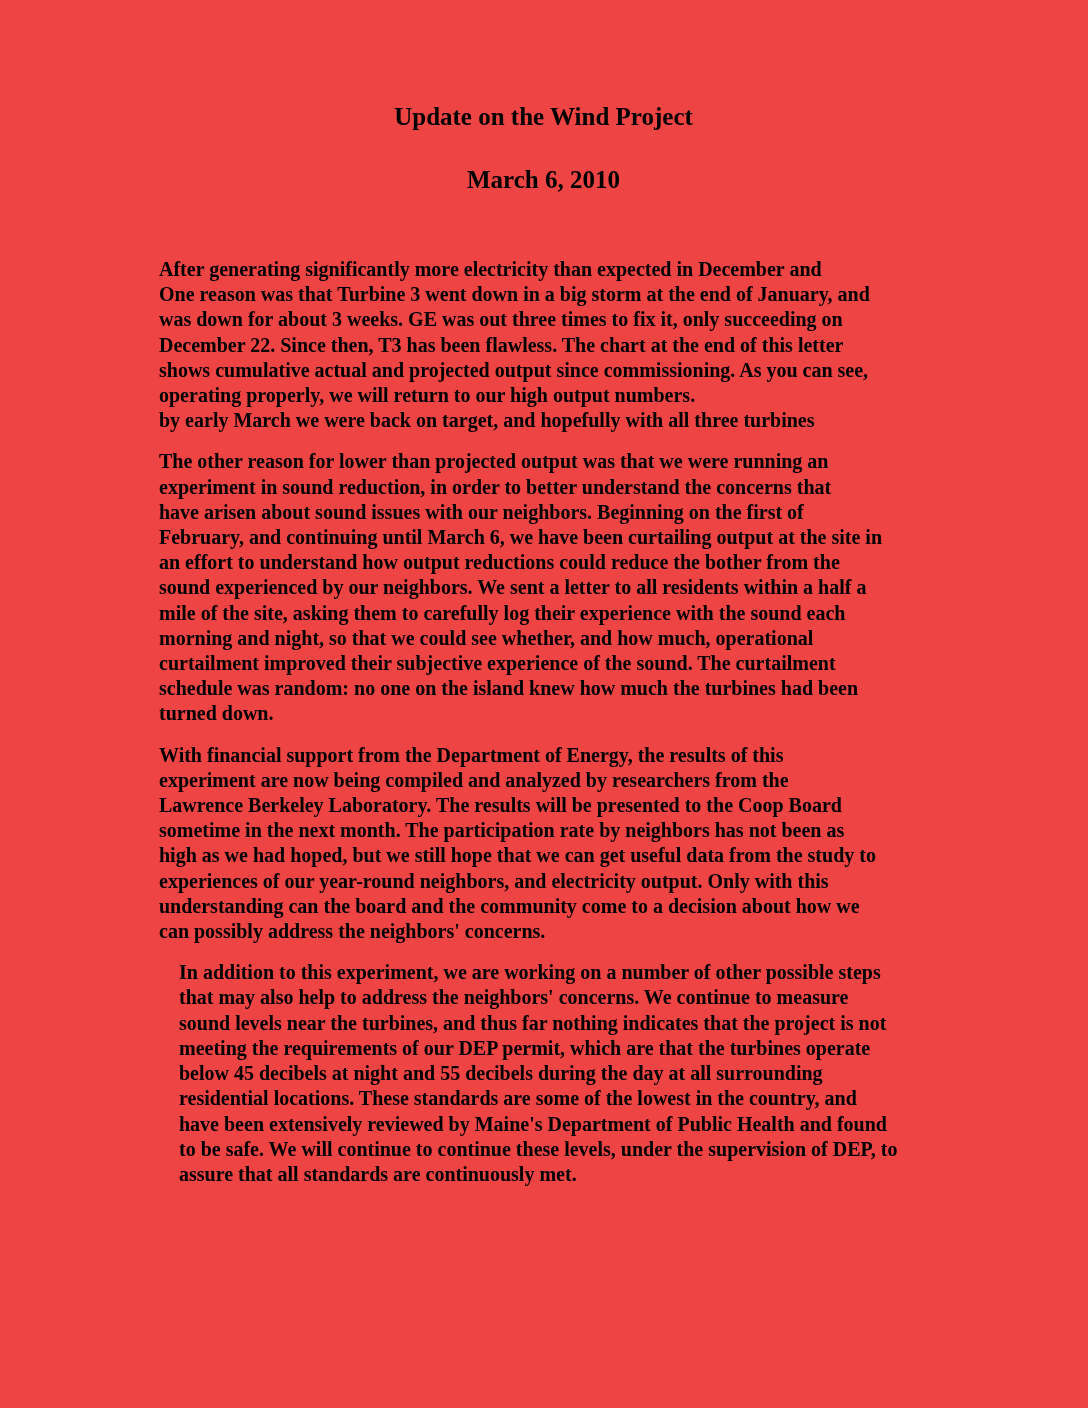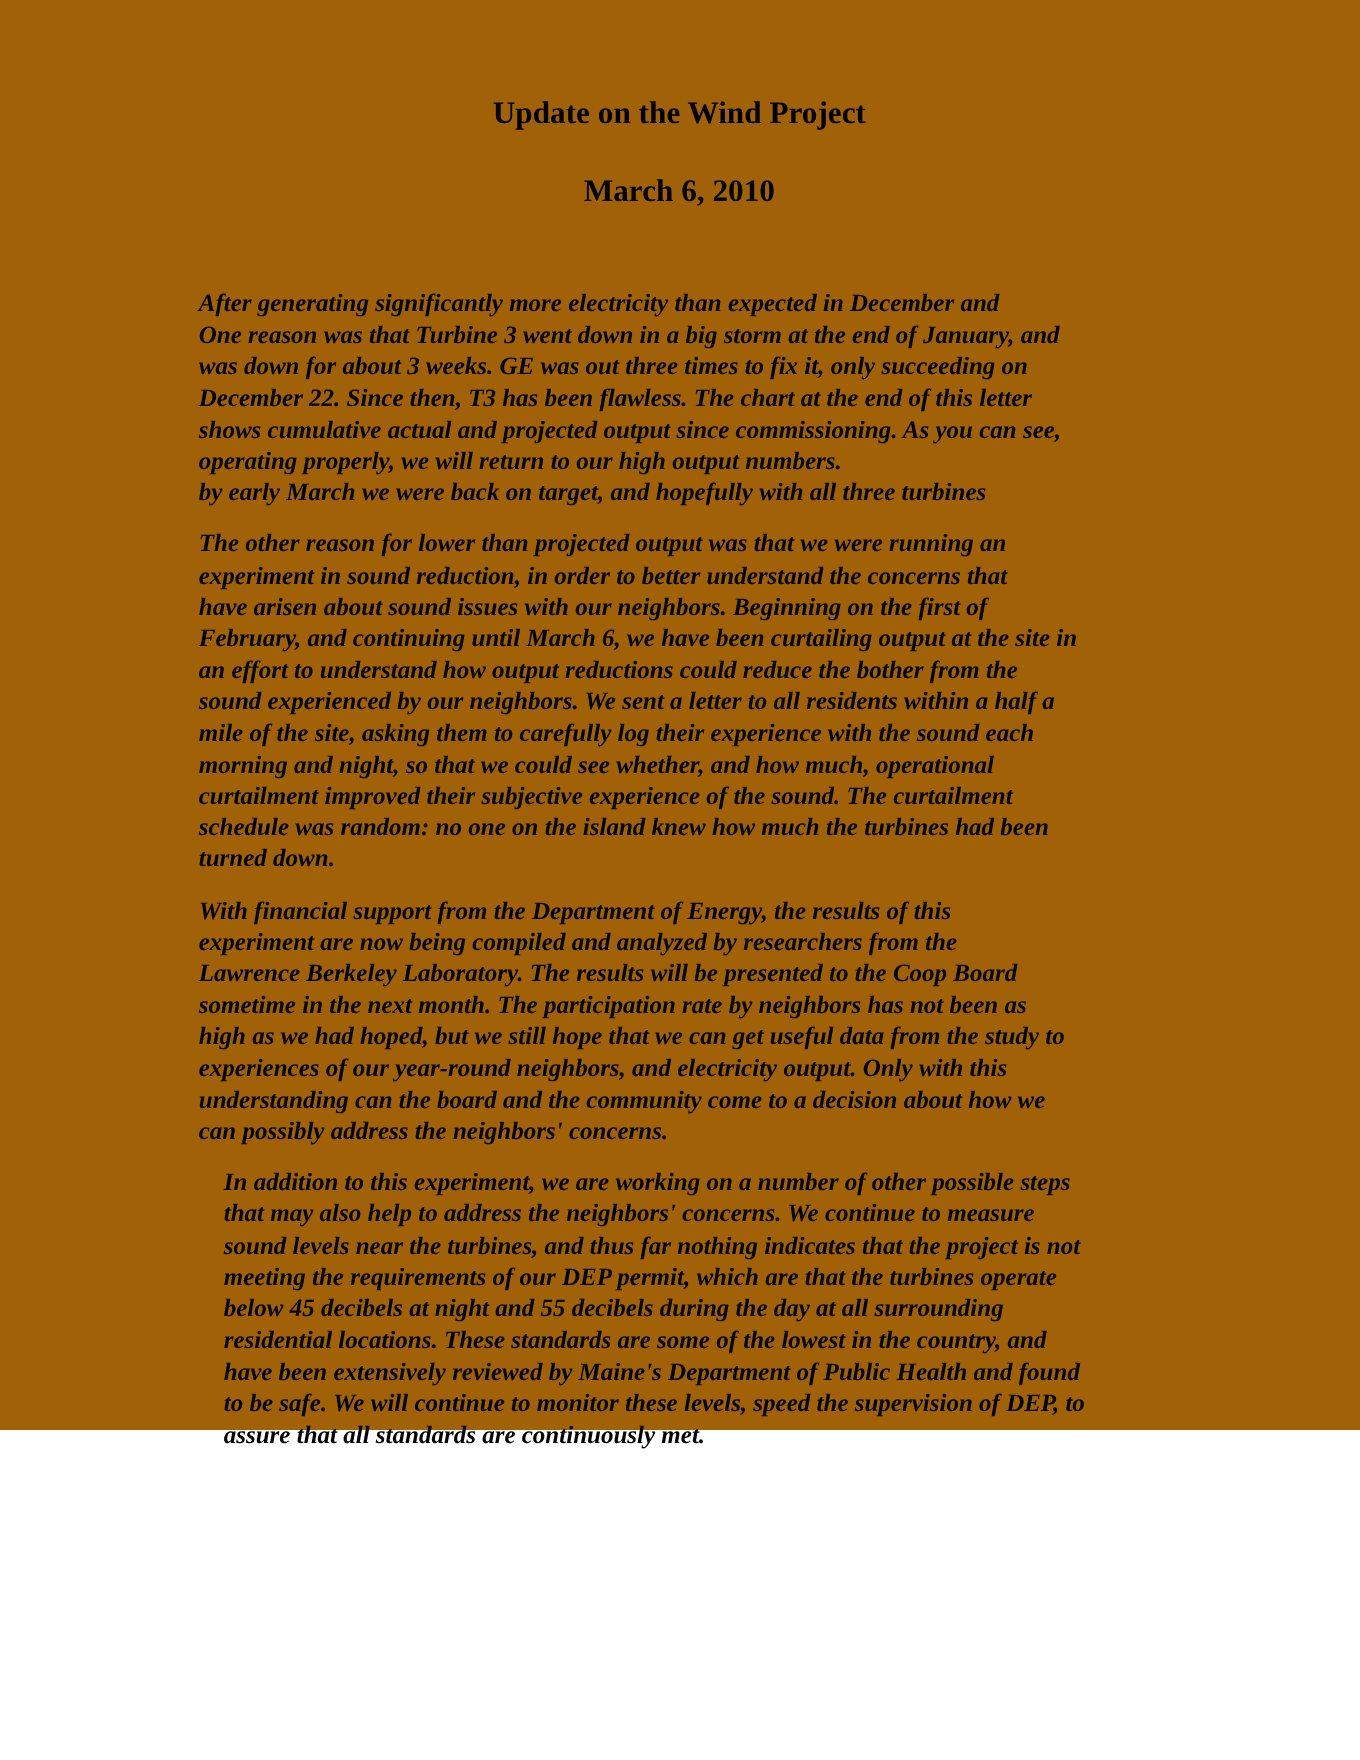--- a/index.html
+++ b/index.html
@@ -11,23 +11,23 @@
     width: 1088px;
     height: 1408px;
     position: relative;
     font-family: "Liberation Serif", "DejaVu Serif", serif;
     color: #000000;
     overflow: hidden;
   }
   .page {
     box-sizing: border-box;
     width: 1088px;
-    height: 1144px;
-    padding: 76px 160px 0 159px;
-    background: #a16207;
+    height: 1408px;
+    padding: 102px 160px 0 159px;
+    background: #ef4444;
   }
   .doc-title,
   .doc-date {
     text-align: center;
     font-size: 25px;
     font-weight: bold;
     line-height: 30px;
     margin: 0;
     letter-spacing: 0px;
   }
@@ -36,21 +36,20 @@
   }
   .doc-body {
     margin-top: 62px;
   }
   p.para {
     margin: 0 0 16px 0;
     font-size: 20px;
     font-weight: bold;
     line-height: 25.2px;
     letter-spacing: 0px;
-    font-style: italic;
   }
   p.para:last-child {
     margin-bottom: 0;
     margin-left: 20px;
   }
   .line {
     display: block;
     white-space: nowrap;
   }
 </style>
@@ -94,17 +93,17 @@
         <span class="line">can possibly address the neighbors' concerns.</span>
       </p>
       <p class="para">
         <span class="line">In addition to this experiment, we are working on a number of other possible steps</span>
         <span class="line">that may also help to address the neighbors' concerns. We continue to measure</span>
         <span class="line">sound levels near the turbines, and thus far nothing indicates that the project is not</span>
         <span class="line">meeting the requirements of our DEP permit, which are that the turbines operate</span>
         <span class="line">below 45 decibels at night and 55 decibels during the day at all surrounding</span>
         <span class="line">residential locations. These standards are some of the lowest in the country, and</span>
         <span class="line">have been extensively reviewed by Maine's Department of Public Health and found</span>
-        <span class="line">to be safe. We will continue to monitor these levels, speed the supervision of DEP, to</span>
+        <span class="line">to be safe. We will continue to continue these levels, under the supervision of DEP, to</span>
         <span class="line">assure that all standards are continuously met.</span>
       </p>
     </div>
 </div>
 
 </body></html>

